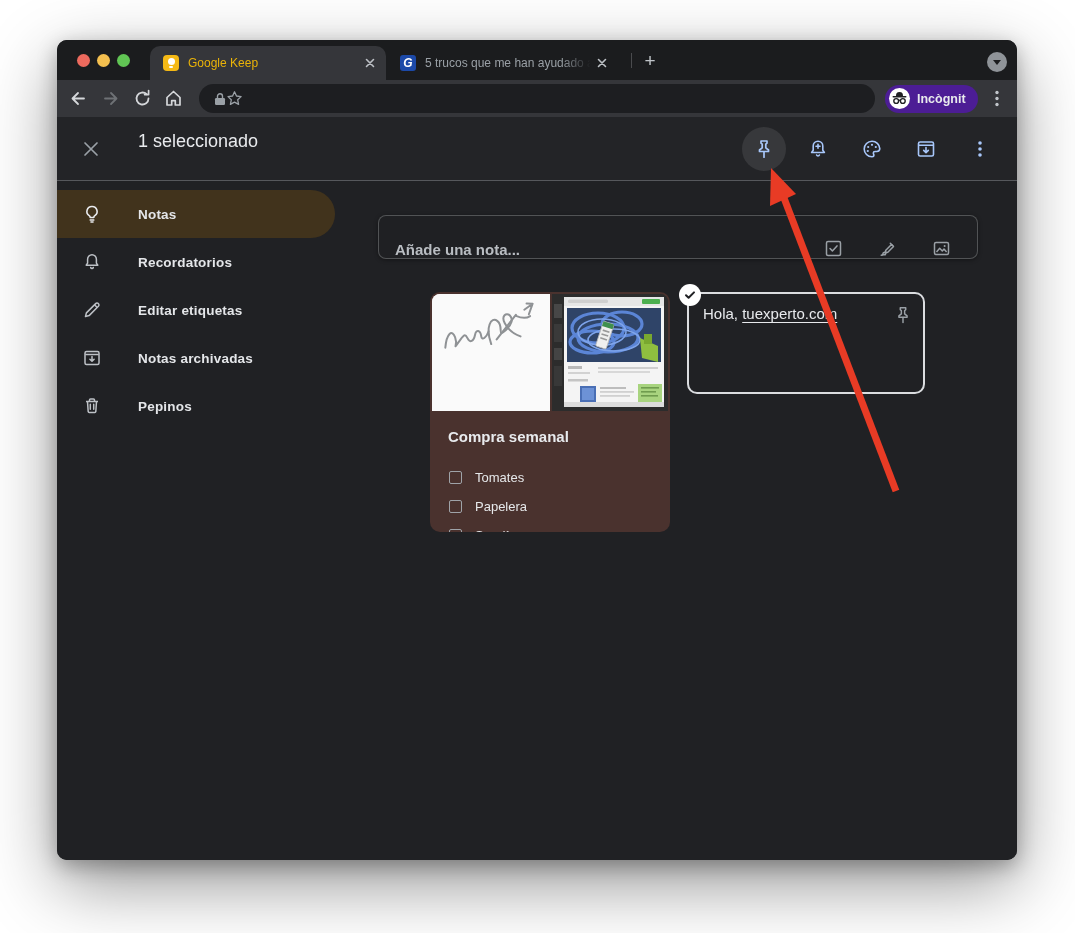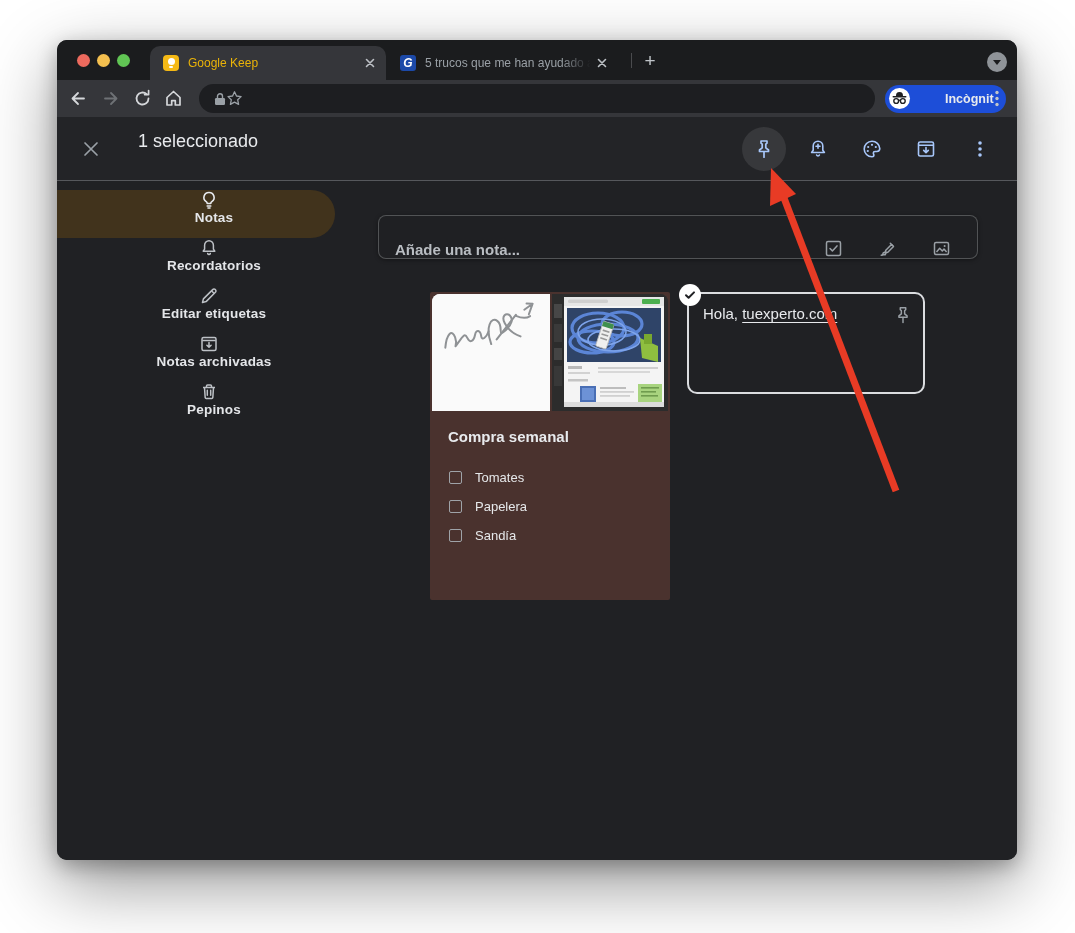--- a/index.html
+++ b/index.html
@@ -40,51 +40,51 @@
   
   .toolbar { position:absolute; left:0; top:40px; width:100%; height:37px; background:#35363a; }
   .nav-ic { position:absolute; top:8px; width:21px; height:21px; color:#d5d7da; }
   .urlbar { position:absolute; left:142px; top:4px; width:676px; height:29px; border-radius:15px; background:#1d1e21;
             display:flex; align-items:center; }
   .lock { width:12px; height:14px; margin-left:15px; color:#9aa0a6; flex:0 0 12px; }
   .url-text { margin-left:12px; font-size:13px; white-space:nowrap; flex:1; }
   .url-domain { color:#e8eaed; font-weight:bold; }
   .url-path { color:#9aa0a6; }
   .star-ic { width:17px; height:17px; margin-right:12px; color:#9aa0a6; flex:0 0 17px; }
-  .incog { position:absolute; left:828px; top:4.5px; height:28px; border-radius:14px; background:#1d4ed8;
-           display:flex; align-items:center; padding:0 12px 0 4px;gap:28px; }
+  .incog { position:absolute; left:828px; top:4.5px; height:28px; border-radius:14px; background:#4c1d95;
+           display:flex; align-items:center; padding:0 12px 0 4px; }
   .incog-circle { width:21px; height:21px; border-radius:50%; background:#fff; position:relative; }
   .incog-label { color:#e8eaed; font-size:12.5px; font-weight:bold; margin-left:7px; }
   .browser-menu { position:absolute; left:932px; top:8px; width:16px; height:21px; color:#c0c4c9; }
 
   
   .appbar { position:absolute; left:0; top:77px; width:100%; height:64px; background:#232427; border-bottom:1px solid #56585c; }
   .appbar-close { position:absolute; left:25px; top:23px; width:18px; height:18px; color:#9aa0a6; }
   .selection-title { position:absolute; left:81px; top:0; height:48px; display:flex; align-items:center;
                      font-size:18px; color:#e8eaed; }
   .act-circle { position:absolute; left:685px; top:87px; width:44px; height:44px; border-radius:50%; background:rgba(232,234,237,.10); }
   .act-ic { position:absolute; top:98px; width:22px; height:22px; color:#a8c7fa; }
 
   
   .content { position:absolute; left:0; top:141px; width:100%; height:679px; background:#202124; }
 
   .nav-pill { position:absolute; left:0; top:9px; width:278px; height:48px; background:#41331c; border-radius:0 24px 24px 0; }
-  .side-row { position:absolute; left:0; width:278px; height:48px; display:flex; align-items:center;flex-direction:column; }
+  .side-row { position:absolute; left:0; width:278px; height:48px; display:flex; align-items:center; }
   .side-ic { width:20px; height:20px; margin-left:25px; color:#bdc1c6; flex:0 0 20px; }
   .side-row.active .side-ic { color:#e8eaed; }
   .side-label { margin-left:36px; font-size:13.5px; font-weight:bold; color:#e4e6e9; letter-spacing:.2px; }
 
   .composer { position:absolute; left:321px; top:34px; width:600px; height:44px; border-radius:8px; background:#1f2023;
               border:1px solid rgba(232,234,237,.25); box-shadow:0 1px 4px rgba(0,0,0,.4); display:flex; align-items:flex-end; }
   .composer-ph { margin-left:16px; font-size:15px; font-weight:bold; color:#b9bdc2; flex:1; }
   .comp-ic { width:19px; height:19px; color:#9aa0a6; flex:0 0 19px; margin-right:35px; }
   .comp-ic.last { margin-right:26px; }
 
   
-  .note-list { position:absolute; left:373px; top:111px; width:240px; height:308px; border-radius:2px; background:#4a322e; overflow:hidden; }
+  .note-list { position:absolute; left:373px; top:111px; width:240px; height:240px; border-radius:10px; background:#4a322e; overflow:hidden; }
   .note-imgs { position:absolute; left:2px; top:2px; width:236px; height:117px; display:flex; gap:2px; }
   .note-img { height:117px; overflow:hidden; }
   .note-img.draw { width:118px; border-radius:8px 0 0 0; background:#fafafa; }
   .note-img.shot { width:116px; border-radius:0 8px 0 0; background:#2e2e2e; }
   .note-title { position:absolute; left:18px; top:136px; font-size:15px; font-weight:bold; color:#e8eaed; }
   .chk-row { position:absolute; left:19px; height:20px; display:flex; align-items:center; }
   .chk-box { width:13px; height:13px; border:1.5px solid #9fa3a8; border-radius:2px; flex:0 0 13px; }
   .chk-label { margin-left:13px; font-size:13px; color:#e6e8ea; }
 
   

